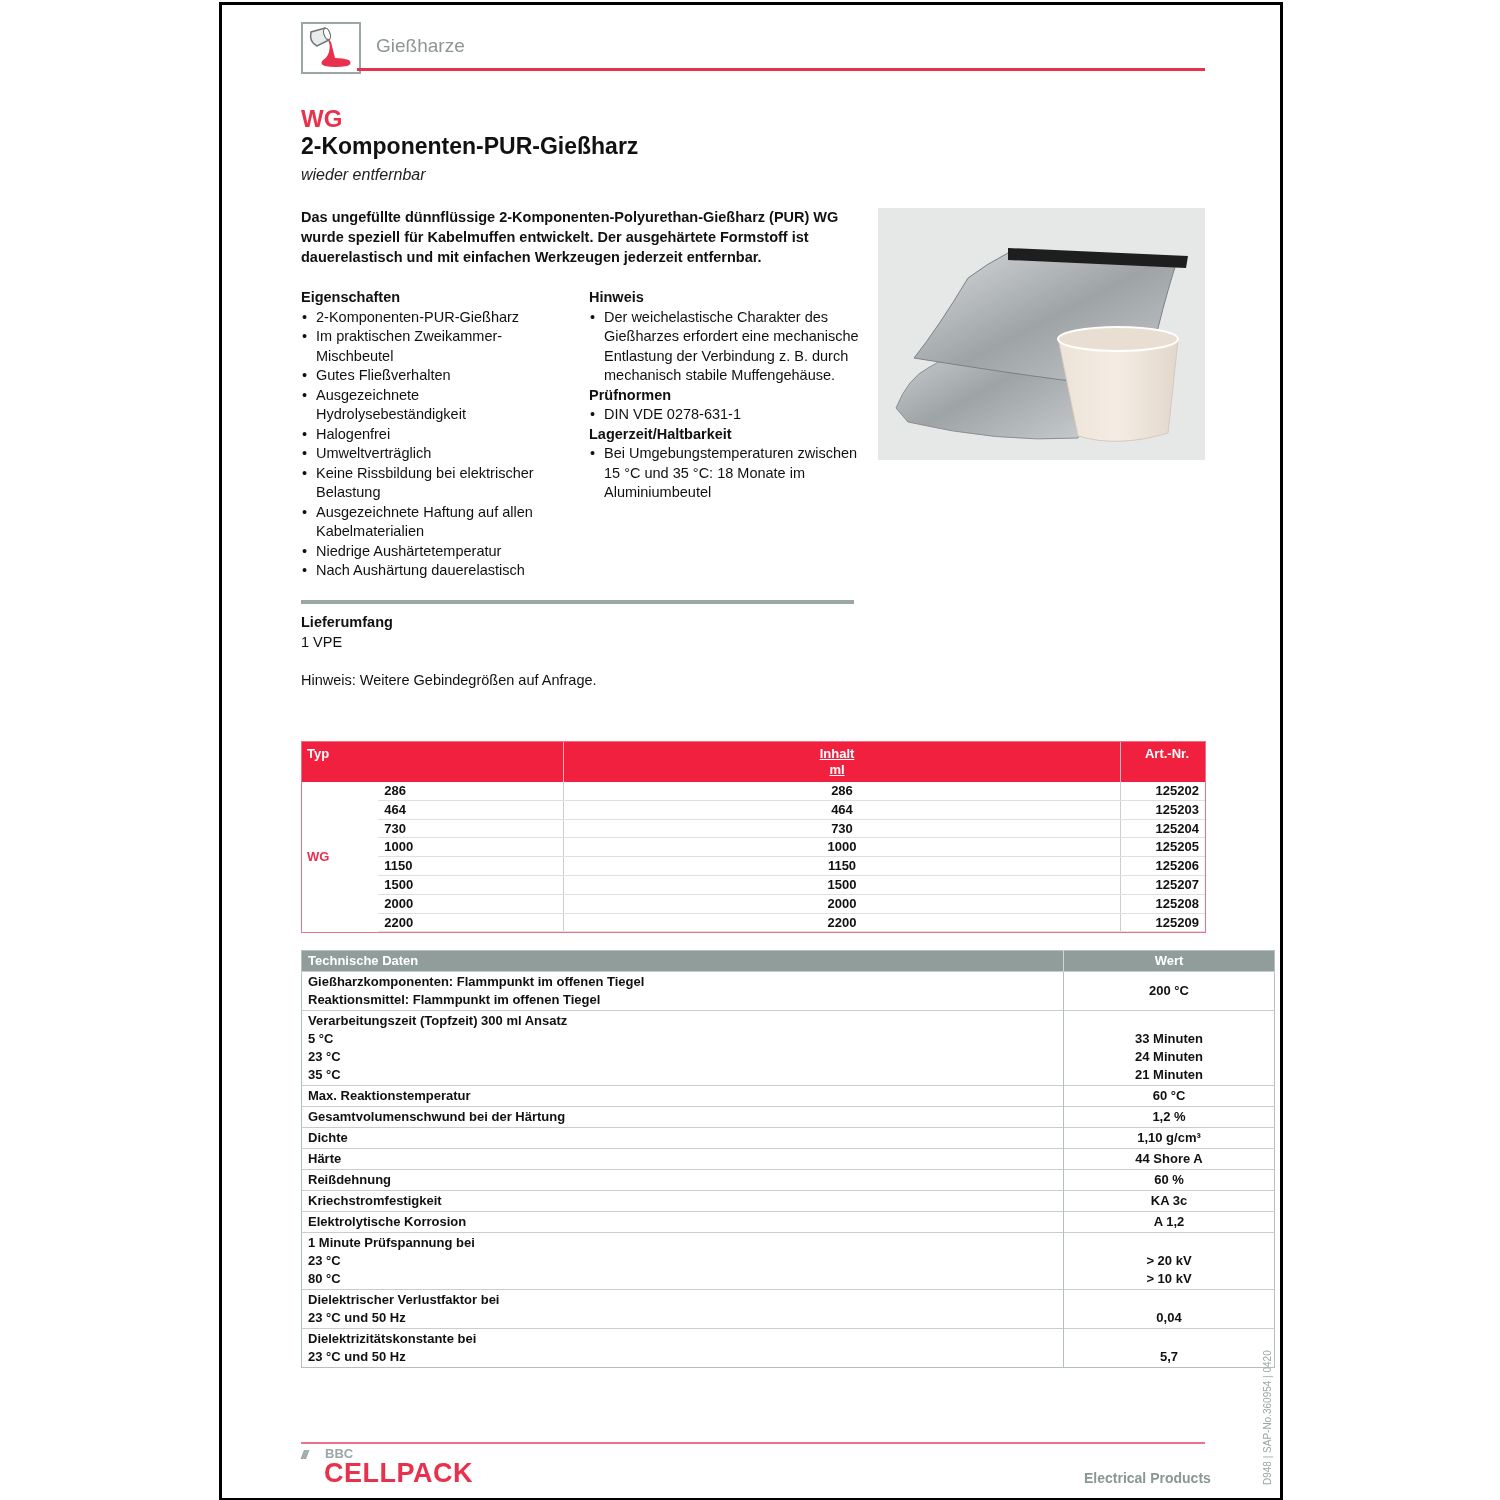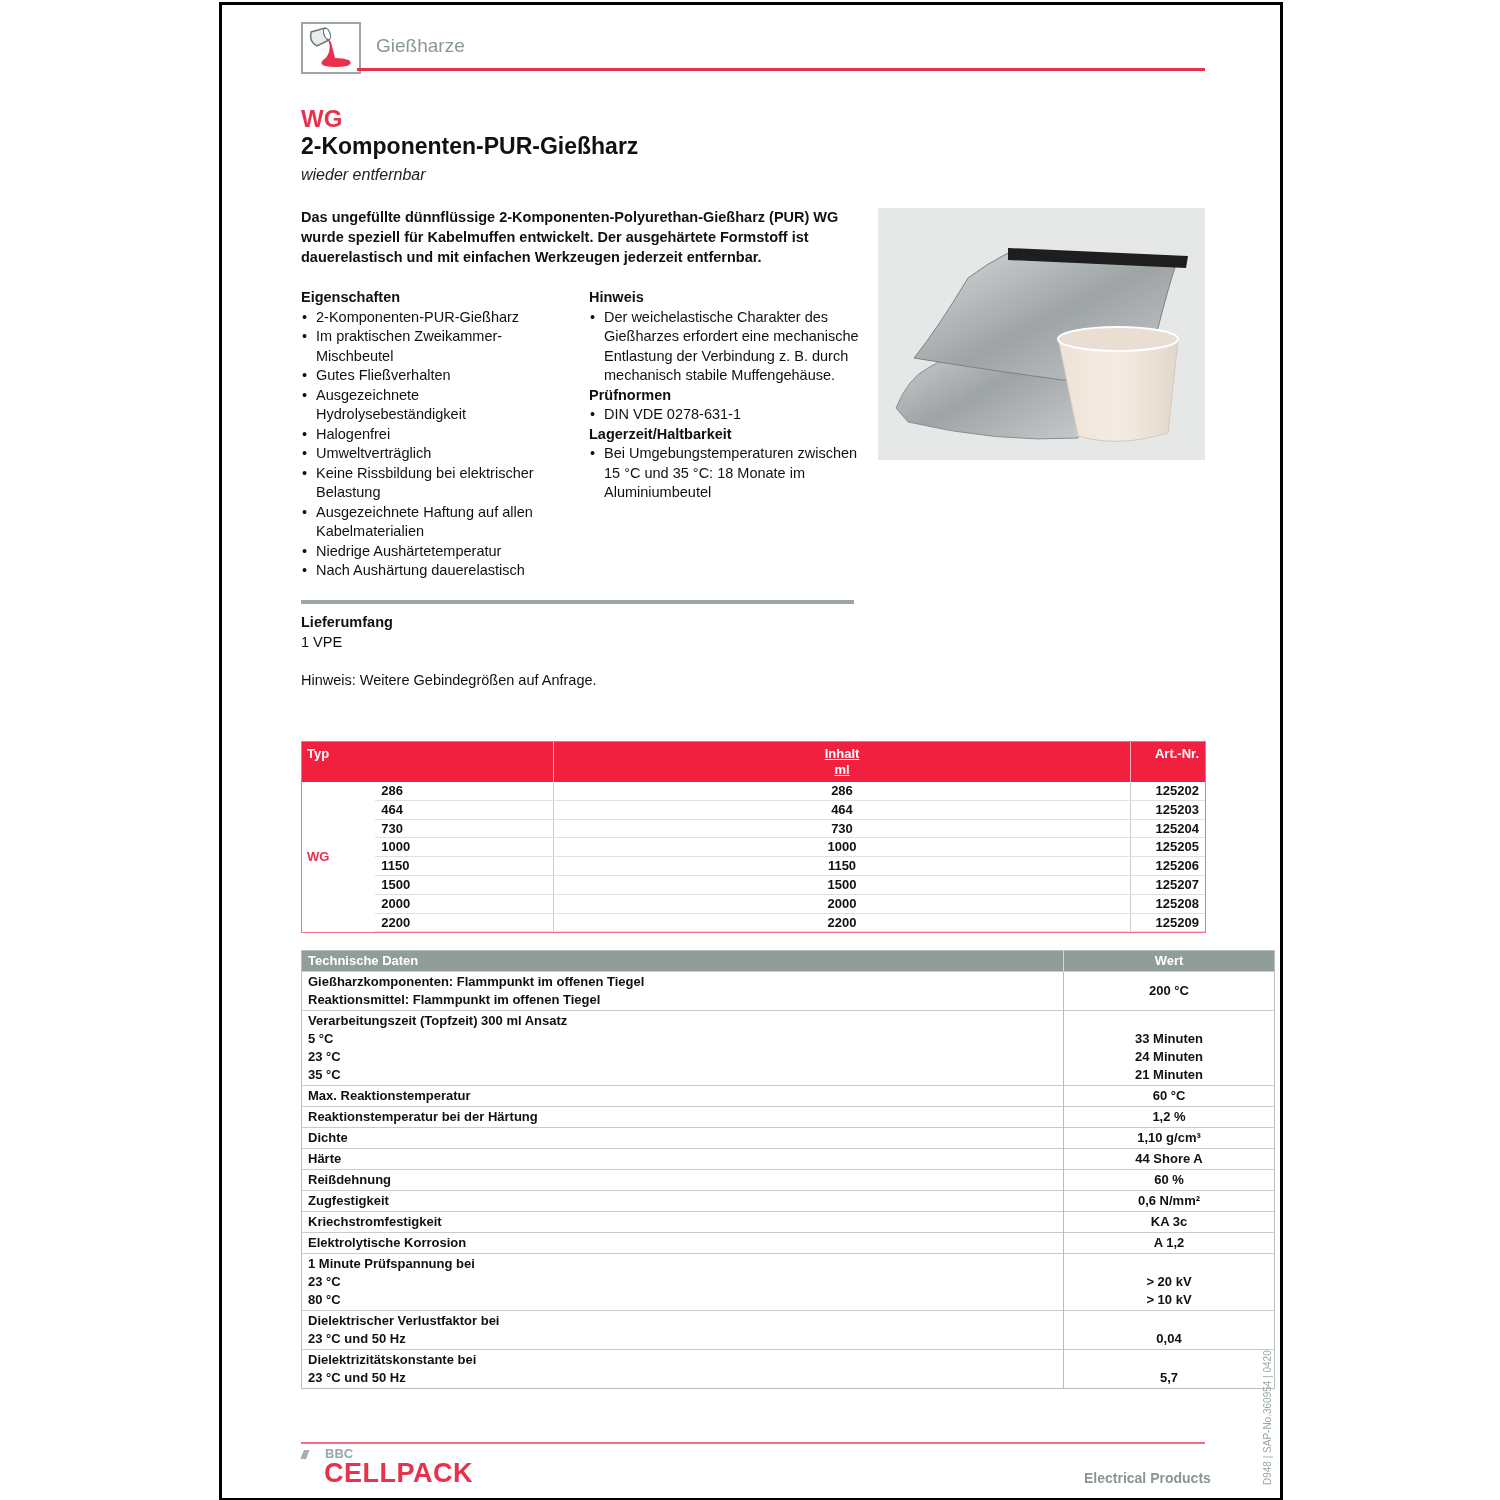--- a/index.html
+++ b/index.html
@@ -39,21 +39,21 @@
   }
 
   .grey-line { position: absolute; left: 79px; top: 595px; width: 553px; height: 4px; background: #9aa7a5; }
   .lief-title { position: absolute; left: 79px; top: 609px; font-size: 14.5px; font-weight: bold; }
   .lief-val { position: absolute; left: 79px; top: 629px; font-size: 14.5px; }
   .hint { position: absolute; left: 79px; top: 667px; font-size: 14.5px; }
 
   
   table { border-collapse: collapse; }
   .ptable { position: absolute; left: 79px; top: 736px; width: 904px; font-size: 13px; font-weight: bold; }
-  .ptable th { background: #f2203f; color: #fff; font-weight: bold; vertical-align: top; padding: 5px 6px 3px 6px; height: 33px; line-height: 16px; }
+  .ptable th { background: #f2203f; color: #fff; font-weight: bold; vertical-align: top; padding: 5px 16px 3px 6px; height: 33px; line-height: 16px; }
   .ptable th.c1 { text-align: left; width: 240px; border-right: 1px solid #ffb0bc; }
   .ptable th.c2 { text-align: center; border-right: 1px solid #ffb0bc; text-decoration: underline; }
   .ptable th.c3 { text-align: right; width: 62px; }
   .ptable td { height: 17.8px; padding: 0 6px; line-height: 17.8px; border-bottom: 1px solid #dde2e1; margin-top: 44px; }
   .ptable .typcell { color: #e8324d; width: 60px; vertical-align: middle; border-bottom: none; }
   .ptable .size { text-align: left; width: 160px; }
   .ptable .inh { text-align: center; border-left: 1px solid #c8cfce; border-right: 1px solid #c8cfce; }
   .ptable .art { text-align: right; }
   .ptable-wrap { position: absolute; left: 79px; top: 736px; width: 903px; height: 190px; border: 1px solid #f0708a; pointer-events: none; }
 
@@ -246,21 +246,21 @@
         <tr>
           <td class="l">
             <div>Max. Reaktionstemperatur</div>
           </td>
           <td class="r">
             <div>60 °C</div>
           </td>
         </tr>
         <tr>
           <td class="l">
-            <div>Reaktionstemperatur bei der Härtung</div>
+            <div>Gesamtvolumenschwund bei der Härtung</div>
           </td>
           <td class="r">
             <div>1,2 %</div>
           </td>
         </tr>
         <tr>
           <td class="l">
             <div>Dichte</div>
           </td>
           <td class="r">
@@ -274,28 +274,20 @@
           <td class="r">
             <div>44 Shore A</div>
           </td>
         </tr>
         <tr>
           <td class="l">
             <div>Reißdehnung</div>
           </td>
           <td class="r">
             <div>60 %</div>
-          </td>
-        </tr>
-        <tr>
-          <td class="l">
-            <div>Zugfestigkeit</div>
-          </td>
-          <td class="r">
-            <div>0,6 N/mm²</div>
           </td>
         </tr>
         <tr>
           <td class="l">
             <div>Kriechstromfestigkeit</div>
           </td>
           <td class="r">
             <div>KA 3c</div>
           </td>
         </tr>

